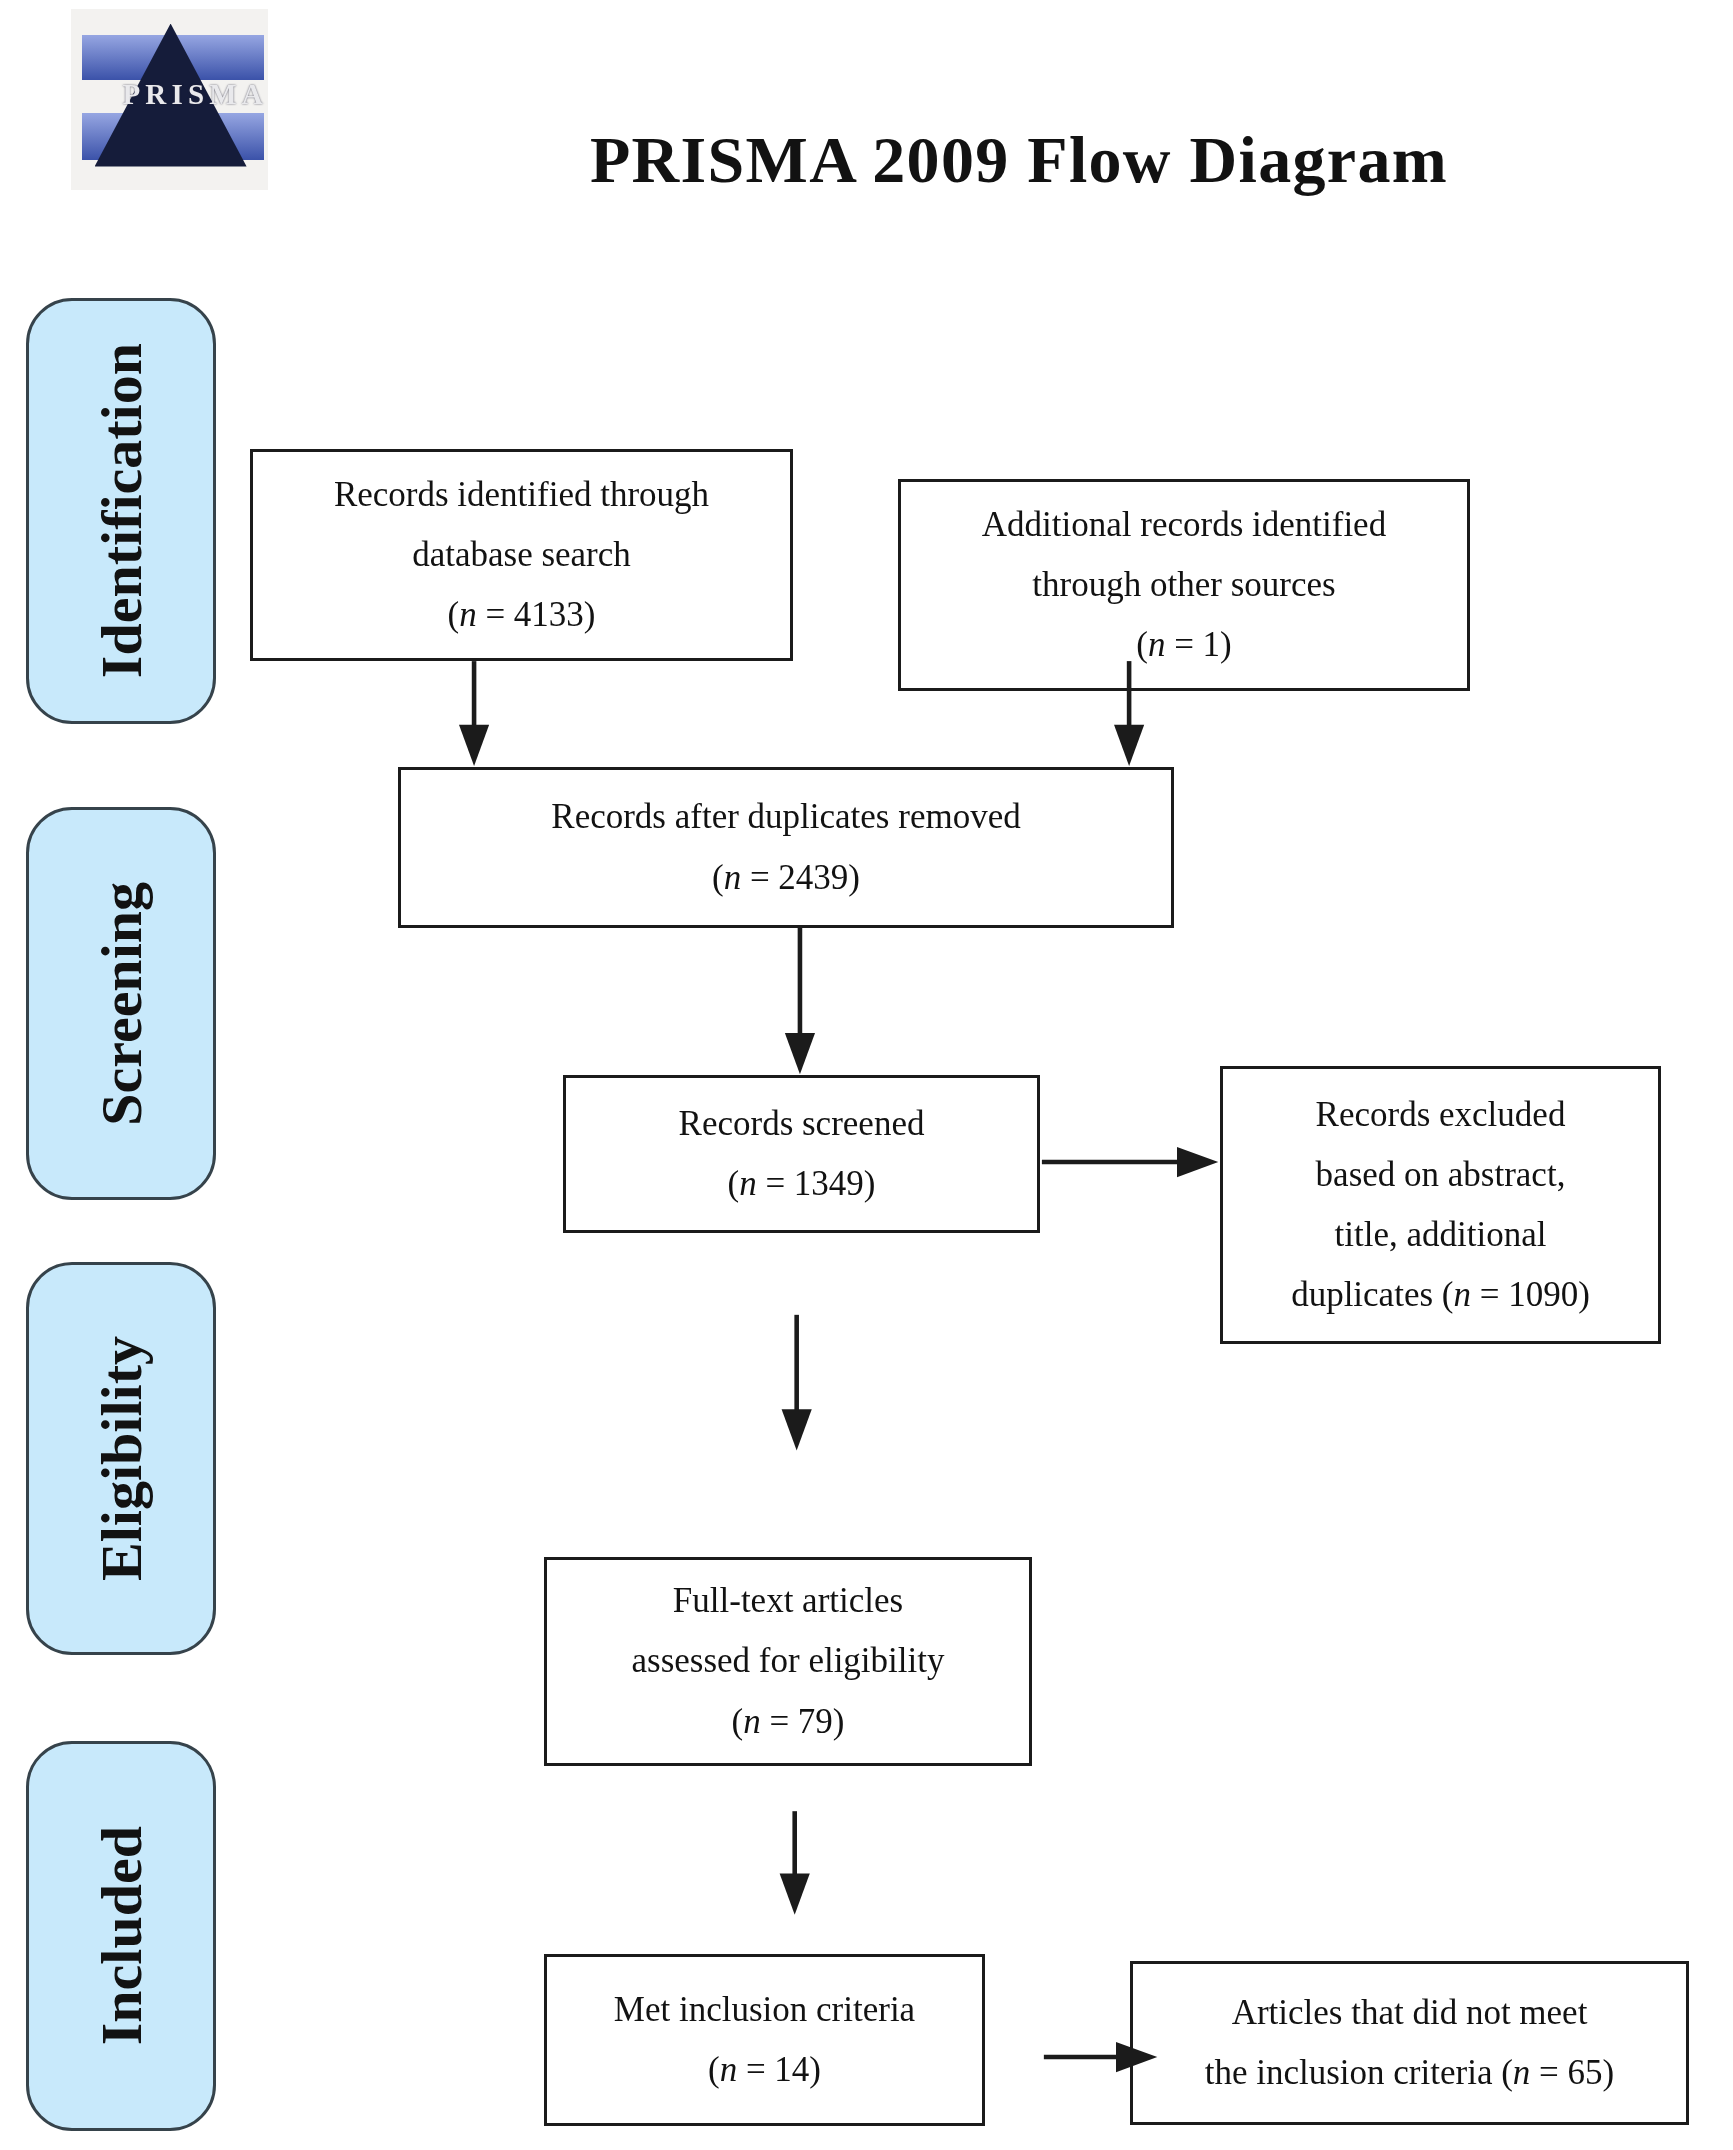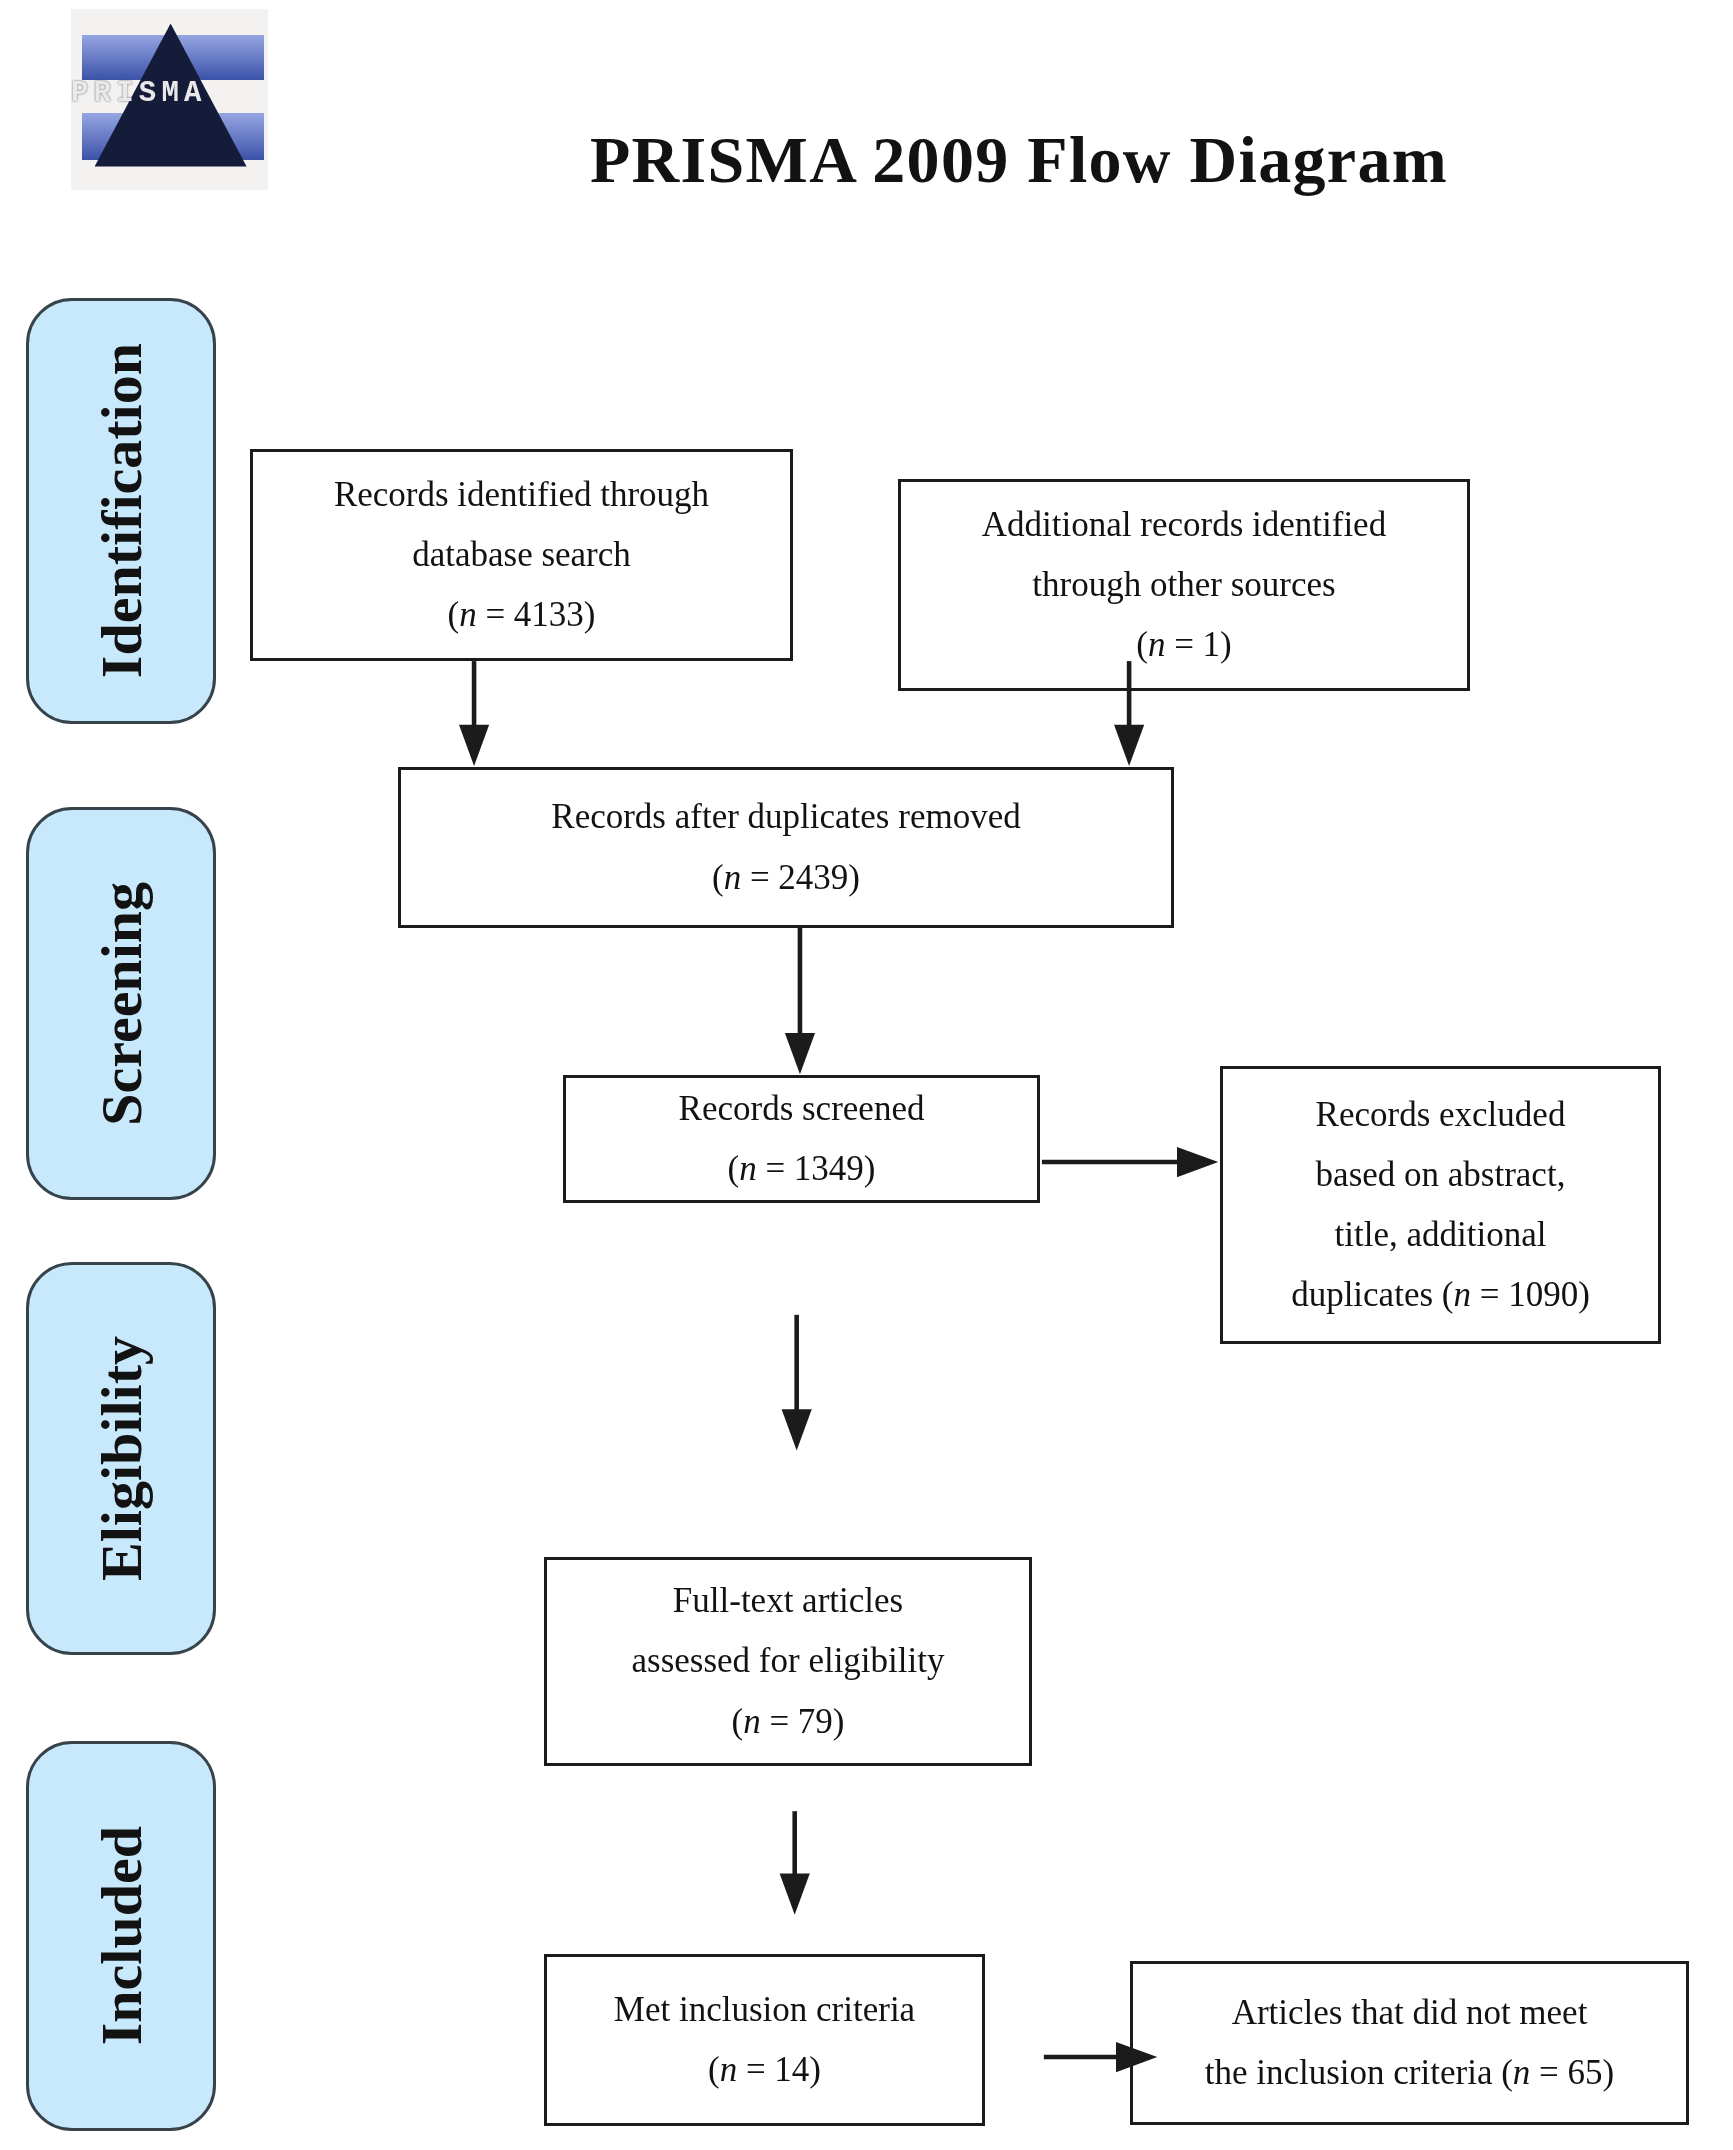--- a/index.html
+++ b/index.html
@@ -27,22 +27,22 @@
   .logo .band{position:absolute;left:10.5px;right:3.9px;}
   .logo .b1{top:26px;height:45px;background:linear-gradient(180deg,var(--logo-band-a),var(--logo-band-b));}
   .logo .b2{top:104px;height:47px;background:linear-gradient(180deg,var(--logo-band-a),var(--logo-band-b));}
   .logo .tri{
     position:absolute;left:23.6px;top:14.4px;width:152px;height:143px;
     background:var(--logo-navy);
     clip-path:polygon(50% 0%,100% 100%,0% 100%);
   }
   .logo .word{
     position:absolute;left:0;top:68px;width:100%;height:34px;
-    text-align:left;line-height:34px;
-    font-family:Liberation Mono, monospace;
+    text-align:right;line-height:34px;
+    font-family:Liberation Serif, serif;
     font-weight:bold;font-size:29px;letter-spacing:5.2px;
     color:#e9e9ec;text-shadow:0 0 2px rgba(40,40,60,.8);
   }
   
   .title{
     position:absolute;left:590px;top:122px;width:885px;margin:0;
     font-size:66px;font-weight:bold;letter-spacing:1.3px;
   }
   
   .stage{
@@ -106,21 +106,21 @@
   </div>
 
   <div class="fbox" style="left:898px;top:449px;width:572px;height:212px;margin-top:30px;">
     <div class="ftext">Additional records identified<br>through other sources<br>(<i>n</i> = 1)</div>
   </div>
 
   <div class="fbox" style="left:398px;top:767px;width:776px;height:161px;">
     <div class="ftext">Records after duplicates removed<br>(<i>n</i> = 2439)</div>
   </div>
 
-  <div class="fbox" style="left:563px;top:1075px;width:477px;height:128px;">
+  <div class="fbox" style="left:563px;top:1075px;width:477px;height:158px;">
     <div class="ftext">Records screened<br>(<i>n</i> = 1349)</div>
   </div>
 
   <div class="fbox" style="left:1220px;top:1066px;width:441px;height:278px;">
     <div class="ftext">Records excluded<br>based on abstract,<br>title, additional<br>duplicates (<i>n</i> = 1090)</div>
   </div>
 
   <div class="fbox" style="left:544px;top:1557px;width:488px;height:209px;">
     <div class="ftext">Full-text articles<br>assessed for eligibility<br>(<i>n</i> = 79)</div>
   </div>

